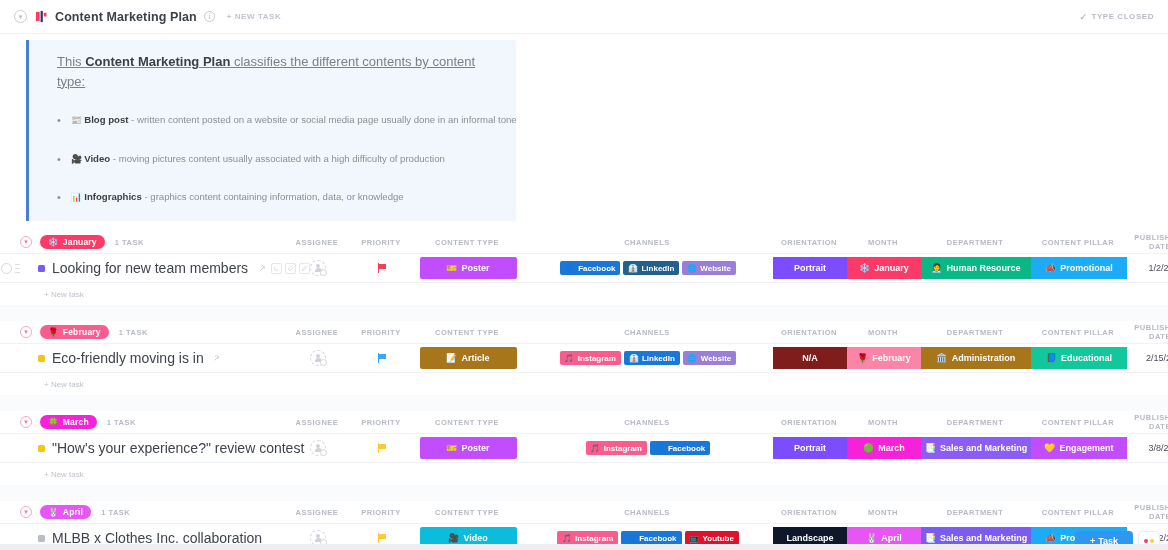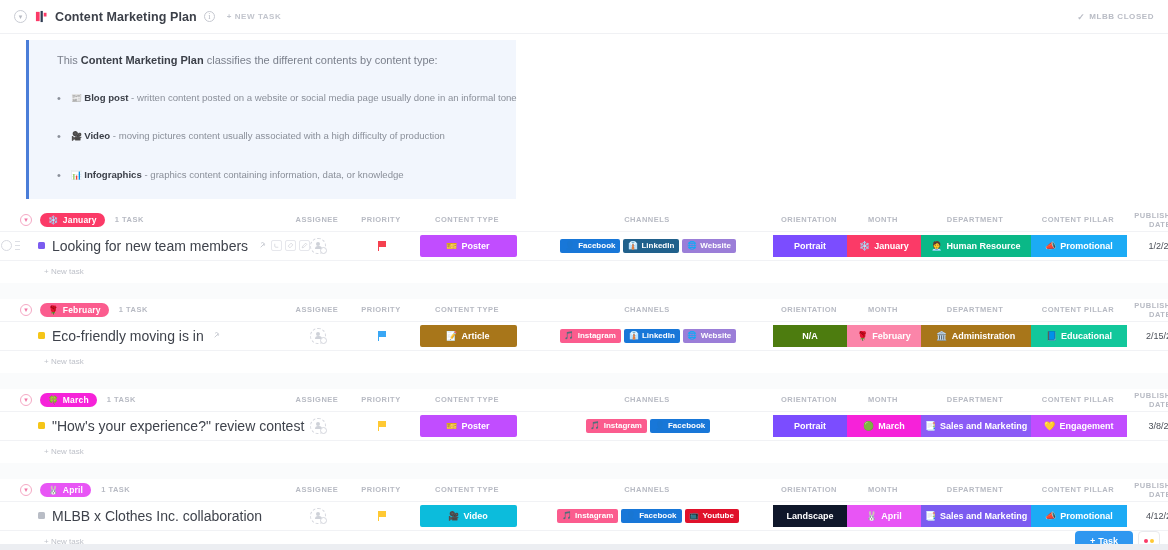--- a/index.html
+++ b/index.html
@@ -42,21 +42,21 @@
     letter-spacing: .55px; font-weight: bold; display: flex; align-items: center; gap: 4px;
   }
   .check-glyph { font-size: 9px; color: #b9bcc5; }
 
   
   .desc-wrap { padding: 6px 0 10px 26px; background: #fff; }
   .desc-card {
     width: 490px; background: #f2f6fd; border-left: 3px solid #4a7dd8;
     padding: 12px 16px 14px 28px; position: relative;
   }
-  .desc-lead { font-size: 11px; color: #7b808c; line-height: 1.5; }
+  .desc-lead { font-size: 13px; color: #7b808c; line-height: 1.5; text-decoration: underline; }
   .desc-lead b { color: #3c4049; }
   .desc-list { margin-top: 13px; list-style: none; }
   .desc-list li {
     font-size: 9.6px; color: #8a8f99; line-height: 1.95;
     position: relative; padding-left: 14px; white-space: nowrap; margin-top: 20px;
   }
   .desc-list li::before {
     content: "•"; position: absolute; left: 0; top: -1px;
     color: #8a8f99; font-size: 11px;
   }
@@ -204,21 +204,21 @@
     <svg class="list-icon" viewBox="0 0 14 14">
       <rect x="1" y="2" width="4" height="10" fill="#fb3a67"></rect>
       <rect x="6" y="1" width="2.4" height="12" fill="#2f3b52"></rect>
       <rect x="9.4" y="3" width="3" height="4" fill="#fb3a67"></rect>
     </svg>
     <span class="plan-title">Content Marketing Plan</span>
     <span class="info-icon">i</span>
     <span class="new-task-top">+ NEW TASK</span>
     <span class="show-closed">
       <span class="check-glyph">✓</span>
-      <span>MLBB CLOSED</span>
+      <span>TYPE CLOSED</span>
     </span>
   </div>
 
   <div class="desc-wrap">
     <div class="desc-card">
       <div class="desc-lead">
         <span>This </span><b>Content Marketing Plan</b><span> classifies the different contents by content type:</span>
       </div>
       <ul class="desc-list">
         <li>
@@ -401,21 +401,21 @@
             <span class="chip" style="background:#1877d8">
               <span>👔</span>
               <span>LinkedIn</span>
             </span>
             <span class="chip" style="background:#9b7ed8">
               <span>🌐</span>
               <span>Website</span>
             </span>
           </div>
           <div class="cell c-orient">
-            <span class="tagbox" style="background:#4d7c0f">
+            <span class="tagbox" style="background:#7f1d1d">
               <span>N/A</span>
             </span>
           </div>
           <div class="cell c-month">
             <span class="tagbox" style="background:#fb85a9">
               <span>🌹</span>
               <span>February</span>
             </span>
           </div>
           <div class="cell c-dept">

